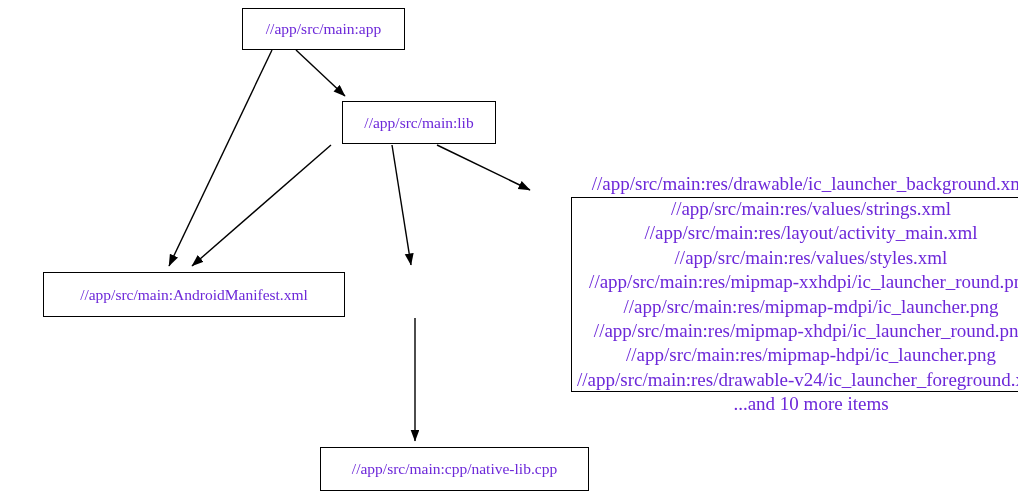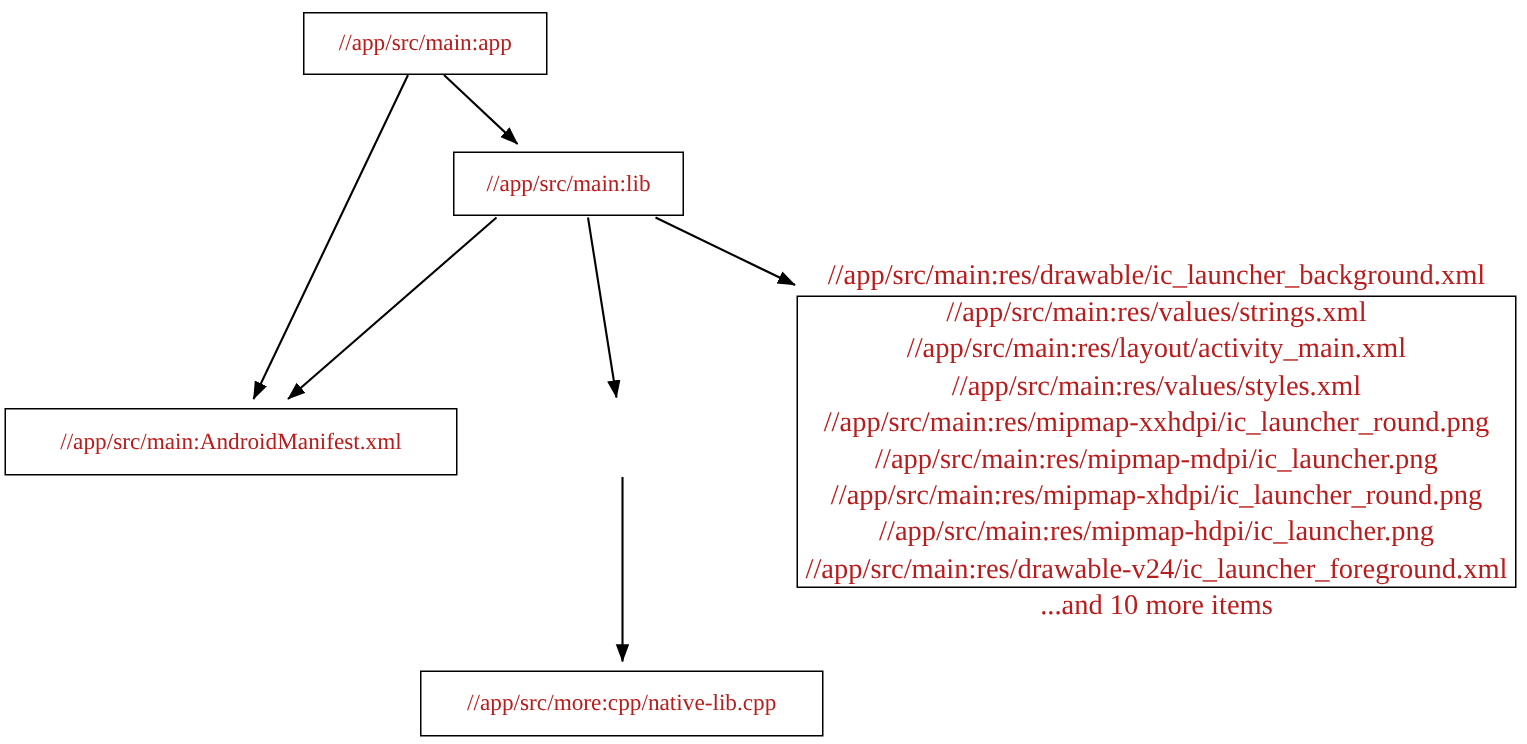--- a/index.html
+++ b/index.html
@@ -25,25 +25,26 @@
   }
   .node {
     position: absolute;
     box-sizing: border-box;
     border: 1px solid #000000;
     background: #ffffff;
     display: flex;
     align-items: center;
     justify-content: center;
     text-align: center;
-    color: #b91c1c;
+    color: #6d28d9;
     font-size: 15.5px;
     line-height: 1.28;
     white-space: pre;
     z-index: 2;
+    margin-left: 40px;
   }
   .node .label {
     display: block;
     white-space: pre;
   }
   .node-multiline {
     font-size: 19px;
     line-height: 1.285;
   }
 </style>
@@ -88,16 +89,16 @@
 //app/src/main:res/values/styles.xml
 //app/src/main:res/mipmap-xxhdpi/ic_launcher_round.png
 //app/src/main:res/mipmap-mdpi/ic_launcher.png
 //app/src/main:res/mipmap-xhdpi/ic_launcher_round.png
 //app/src/main:res/mipmap-hdpi/ic_launcher.png
 //app/src/main:res/drawable-v24/ic_launcher_foreground.xml
 ...and 10 more items</span>
   </div>
 
   <div class="node" style="left:280px; top:447px; width:269px; height:44px;">
-    <span class="label">//app/src/more:cpp/native-lib.cpp</span>
+    <span class="label">//app/src/main:cpp/native-lib.cpp</span>
   </div>
 
 </div>
 
 </body></html>

